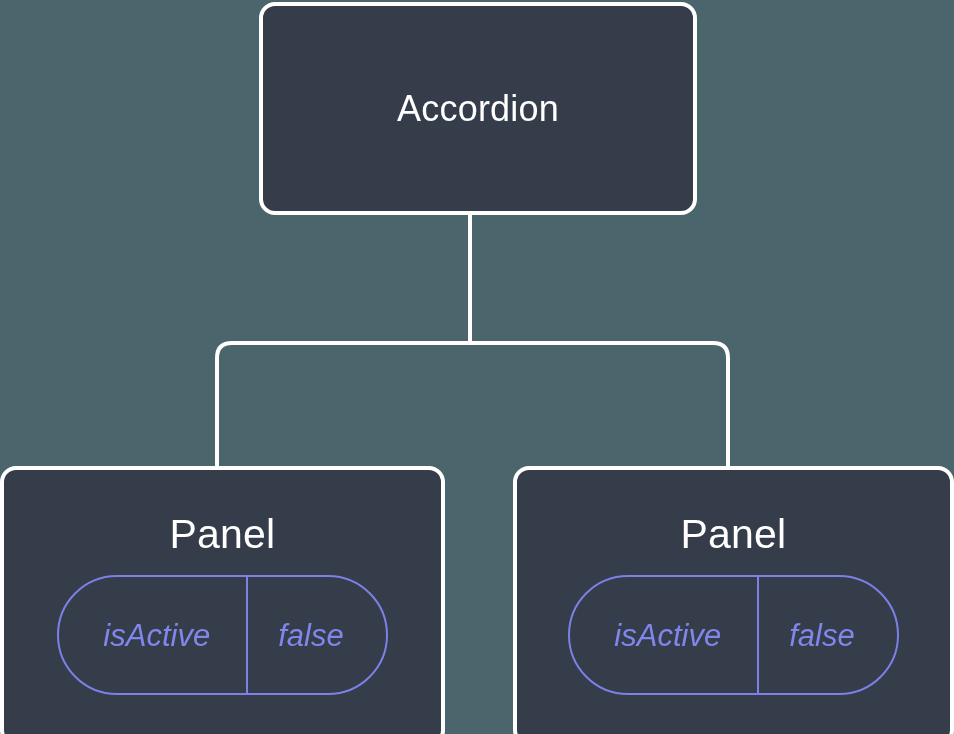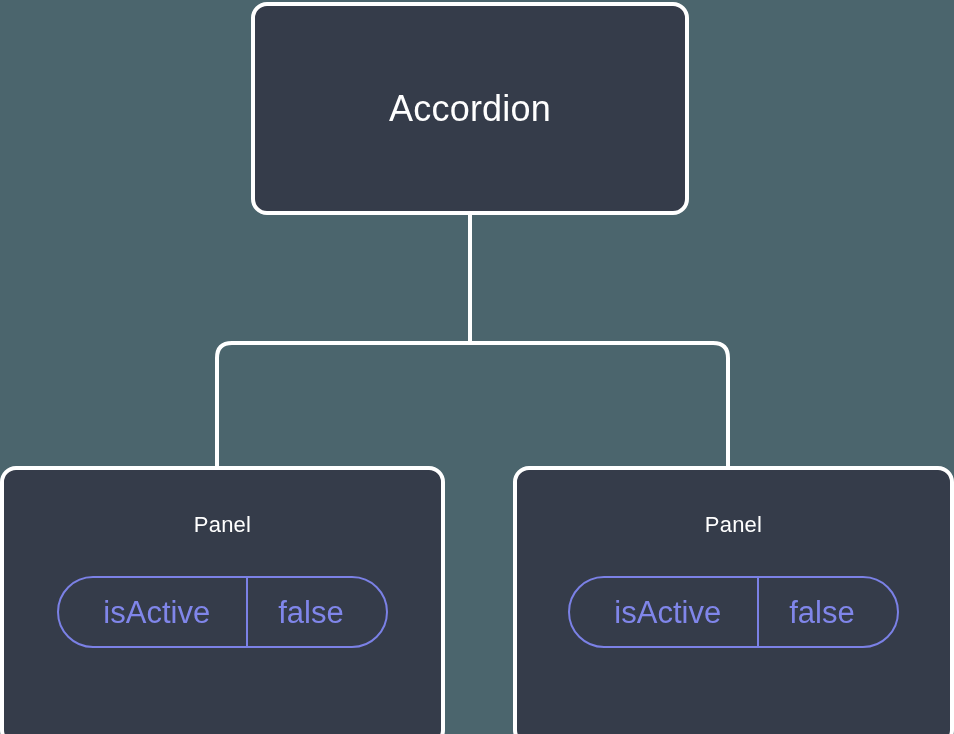--- a/index.html
+++ b/index.html
@@ -37,21 +37,21 @@
     box-sizing: border-box;
     background: #353c4a;
     border: 4px solid #ffffff;
     border-radius: 16px;
     display: flex;
     flex-direction: column;
     align-items: center;
   }
 
   .node-root {
-    left: 251px;
+    left: 259px;
     top: 2px;
     width: 438px;
     height: 213px;
     justify-content: center;
   }
 
   .node-child {
     top: 466px;
     height: 280px;
     justify-content: flex-start;
@@ -63,42 +63,43 @@
     width: 445px;
   }
 
   .node-child-right {
     left: 513px;
     width: 441px;
   }
 
   .node-title {
     color: #ffffff;
-    font-size: 22px;
+    font-size: 41px;
     font-weight: 400;
     letter-spacing: 0.2px;
     line-height: 1;
     text-align: center;
     white-space: nowrap;
   }
 
   .node-root .node-title {
     font-size: 36px;
   }
 
   
   .prop-pill {
-    margin-top: 40px;
+    margin-top: 20px;
     display: flex;
     align-items: stretch;
     box-sizing: border-box;
     border: 2px solid #7b81e6;
     border-radius: 999px;
-    height: 72px;
+    height: 120px;
     overflow: hidden;
+    font-style: italic;
   }
 
   .prop-key,
   .prop-value {
     display: flex;
     align-items: center;
     justify-content: center;
     color: #8086ea;
     font-size: 31px;
     font-weight: 400;

